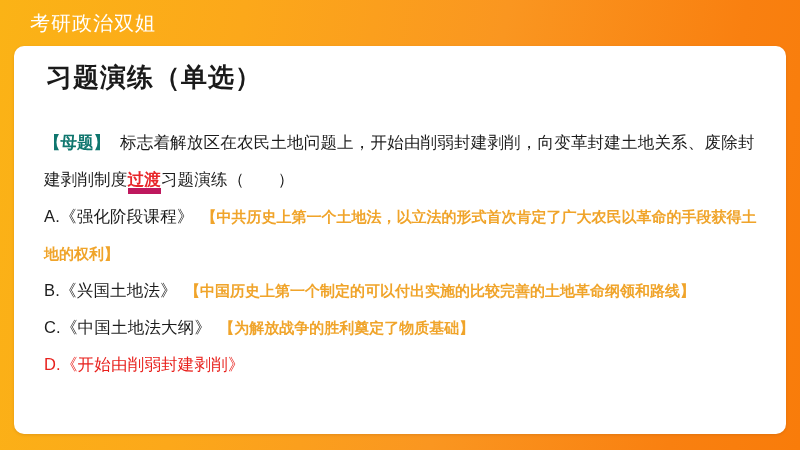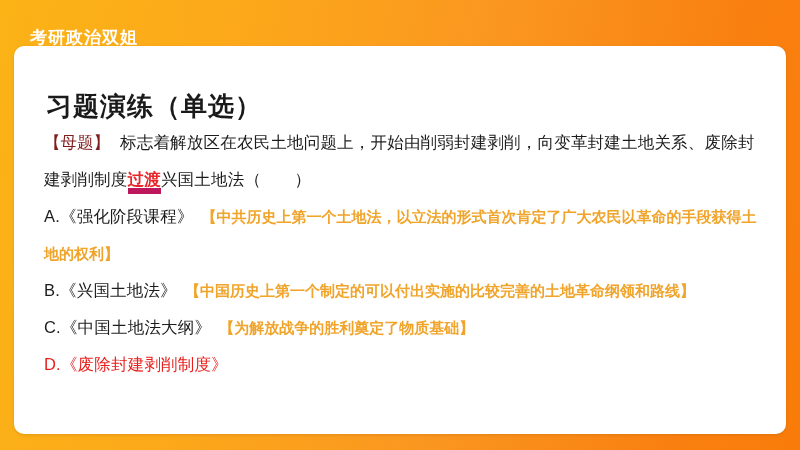--- a/index.html
+++ b/index.html
@@ -25,23 +25,23 @@
   #header {
     position: absolute;
     left: 0;
     top: 0;
     width: 800px;
     height: 48px;
   }
   #brand-title {
     position: absolute;
     left: 30px;
-    top: 26px;
-    font-size: 17px;
-    font-weight: bold;
+    top: 10px;
+    font-size: 20px;
+    font-weight: normal;
     color: #FFFFFF;
     letter-spacing: 1px;
     white-space: nowrap;
   }
   #course-title {
     position: absolute;
     left: 436px;
     top: 9px;
     font-size: 18px;
     font-weight: bold;
@@ -66,42 +66,41 @@
 
   #page-title {
     position: absolute;
     left: 32px;
     top: 14px;
     font-size: 26px;
     font-weight: bold;
     color: #1A1A1A;
     letter-spacing: 1px;
     white-space: nowrap;
-    margin-top: 29px;
   }
 
   #question-body {
     position: absolute;
     left: 30px;
     top: 78px;
     width: 716px;
     font-size: 16.5px;
     line-height: 37px;
     color: #1C1C1C;
     letter-spacing: 0.2px;
   }
 
   .stem-line,
   .option-line {
     display: block;
   }
 
   .tag-label {
-    color: #7f1d1d;
-    font-weight: normal;
+    color: #0f766e;
+    font-weight: bold;
     letter-spacing: 0px;
   }
   .tag-gap {
     display: inline-block;
     width: 10px;
   }
 
   .hl-red {
     color: #E8262A;
     font-weight: bold;
@@ -133,35 +132,35 @@
     <div id="brand-title">考研政治双姐</div>
   </div>
 
   <div id="card">
 
     <div id="page-title">习题演练（单选）</div>
 
     <div id="question-body">
 
       <span class="stem-line">
-        <span class="tag-label">【母题】</span><span class="tag-gap"></span><span>标志着解放区在农民土地问题上，开始由削弱封建剥削，向变革封建土地关系、废除封建剥削制度</span><span class="hl-red">过渡</span><span>兴国土地法（　　）</span>
+        <span class="tag-label">【母题】</span><span class="tag-gap"></span><span>标志着解放区在农民土地问题上，开始由削弱封建剥削，向变革封建土地关系、废除封建剥削制度</span><span class="hl-red">过渡</span><span>习题演练（　　）</span>
       </span>
 
       <span class="option-line">
         <span>A.</span><span>《强化阶段课程》</span><span class="opt-gap"></span><span class="note">【中共历史上第一个土地法，以立法的形式首次肯定了广大农民以革命的手段获得土地的权利】</span>
       </span>
 
       <span class="option-line">
         <span>B.</span><span>《兴国土地法》</span><span class="opt-gap"></span><span class="note">【中国历史上第一个制定的可以付出实施的比较完善的土地革命纲领和路线】</span>
       </span>
 
       <span class="option-line">
         <span>C.</span><span>《中国土地法大纲》</span><span class="opt-gap"></span><span class="note">【为解放战争的胜利奠定了物质基础】</span>
       </span>
 
       <span class="option-line opt-red">
-        <span>D.</span><span>《废除封建剥削制度》</span>
+        <span>D.</span><span>《开始由削弱封建剥削》</span>
       </span>
 
     </div>
   </div>
 
 </div>
 
 </body></html>

